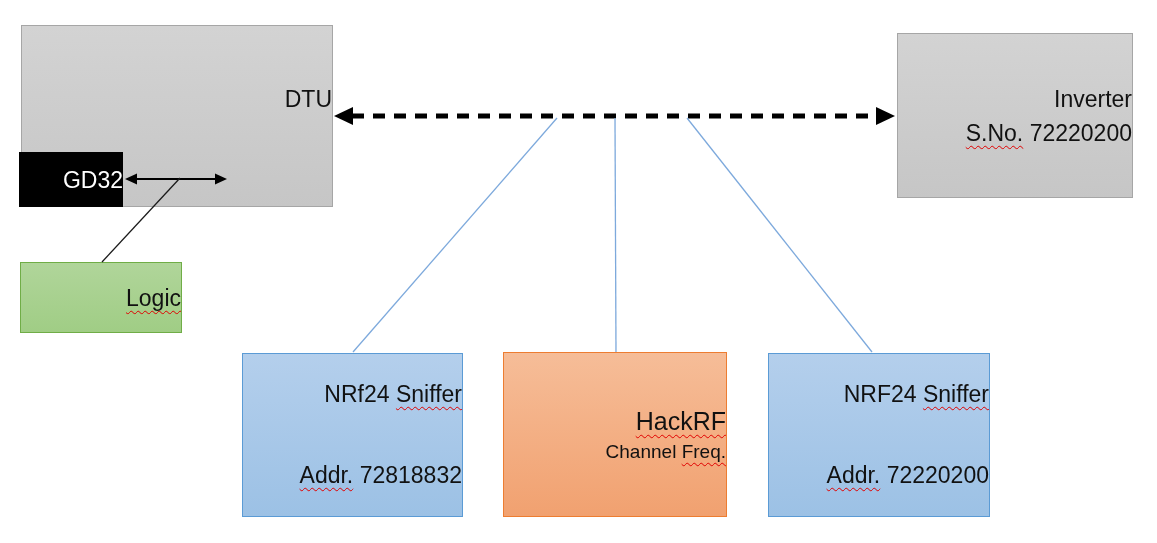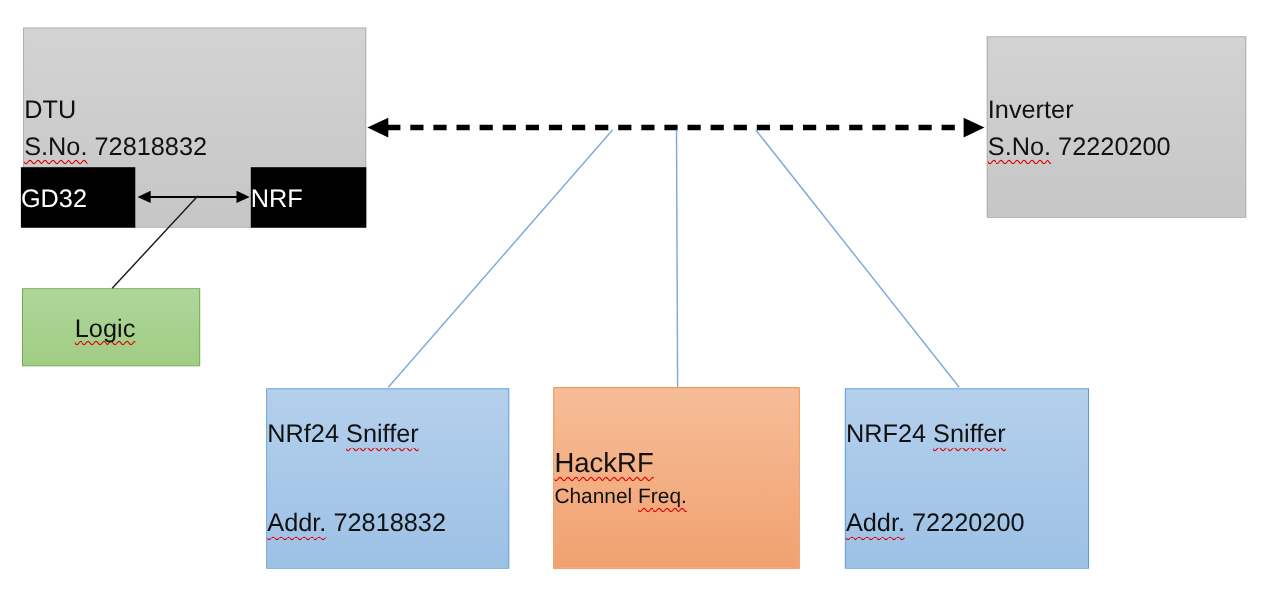--- a/index.html
+++ b/index.html
@@ -10,21 +10,21 @@
     background: #ffffff;
     font-family: "Liberation Sans", sans-serif;
     color: var(--text-color, #111);
     overflow: hidden;
   }
   .box {
     position: absolute;
     box-sizing: border-box;
     display: flex;
     flex-direction: column;
-    align-items: flex-start;
+    align-items: flex-end;
     justify-content: center;
     text-align: center;
     z-index: 1;
   }
   .gray-box {
     background: linear-gradient(to bottom, var(--gray-fill-top), var(--gray-fill-bottom));
     border: 1px solid var(--gray-border);
   }
   .blue-box {
     background: linear-gradient(to bottom, var(--blue-fill-top), var(--blue-fill-bottom));
@@ -79,30 +79,26 @@
   .chip-arrow  { stroke: #000; stroke-width: 1.8; fill: none; }
   .connector   { stroke: var(--connector-blue); stroke-width: 1.3; fill: none; }
 </style>
 </head>
 <body>
 
 <div class="canvas">
 
   <div class="box gray-box txt-main" id="dtu-box">
     <div>DTU</div>
-    <div><span class="sp">S.No.</span> <span>72818832</span></div>
   </div>
 
   <div class="box chip txt-main" id="gd32-chip">
     <div>GD32</div>
   </div>
 
-  <div class="box chip txt-main" id="nrf-chip">
-    <div>NRF</div>
-  </div>
 
   <div class="box green-box txt-main" id="logic-box">
     <div class="sp">Logic</div>
   </div>
 
   <div class="box gray-box txt-main" id="inverter-box">
     <div>Inverter</div>
     <div><span class="sp">S.No.</span> <span>72220200</span></div>
   </div>
 

